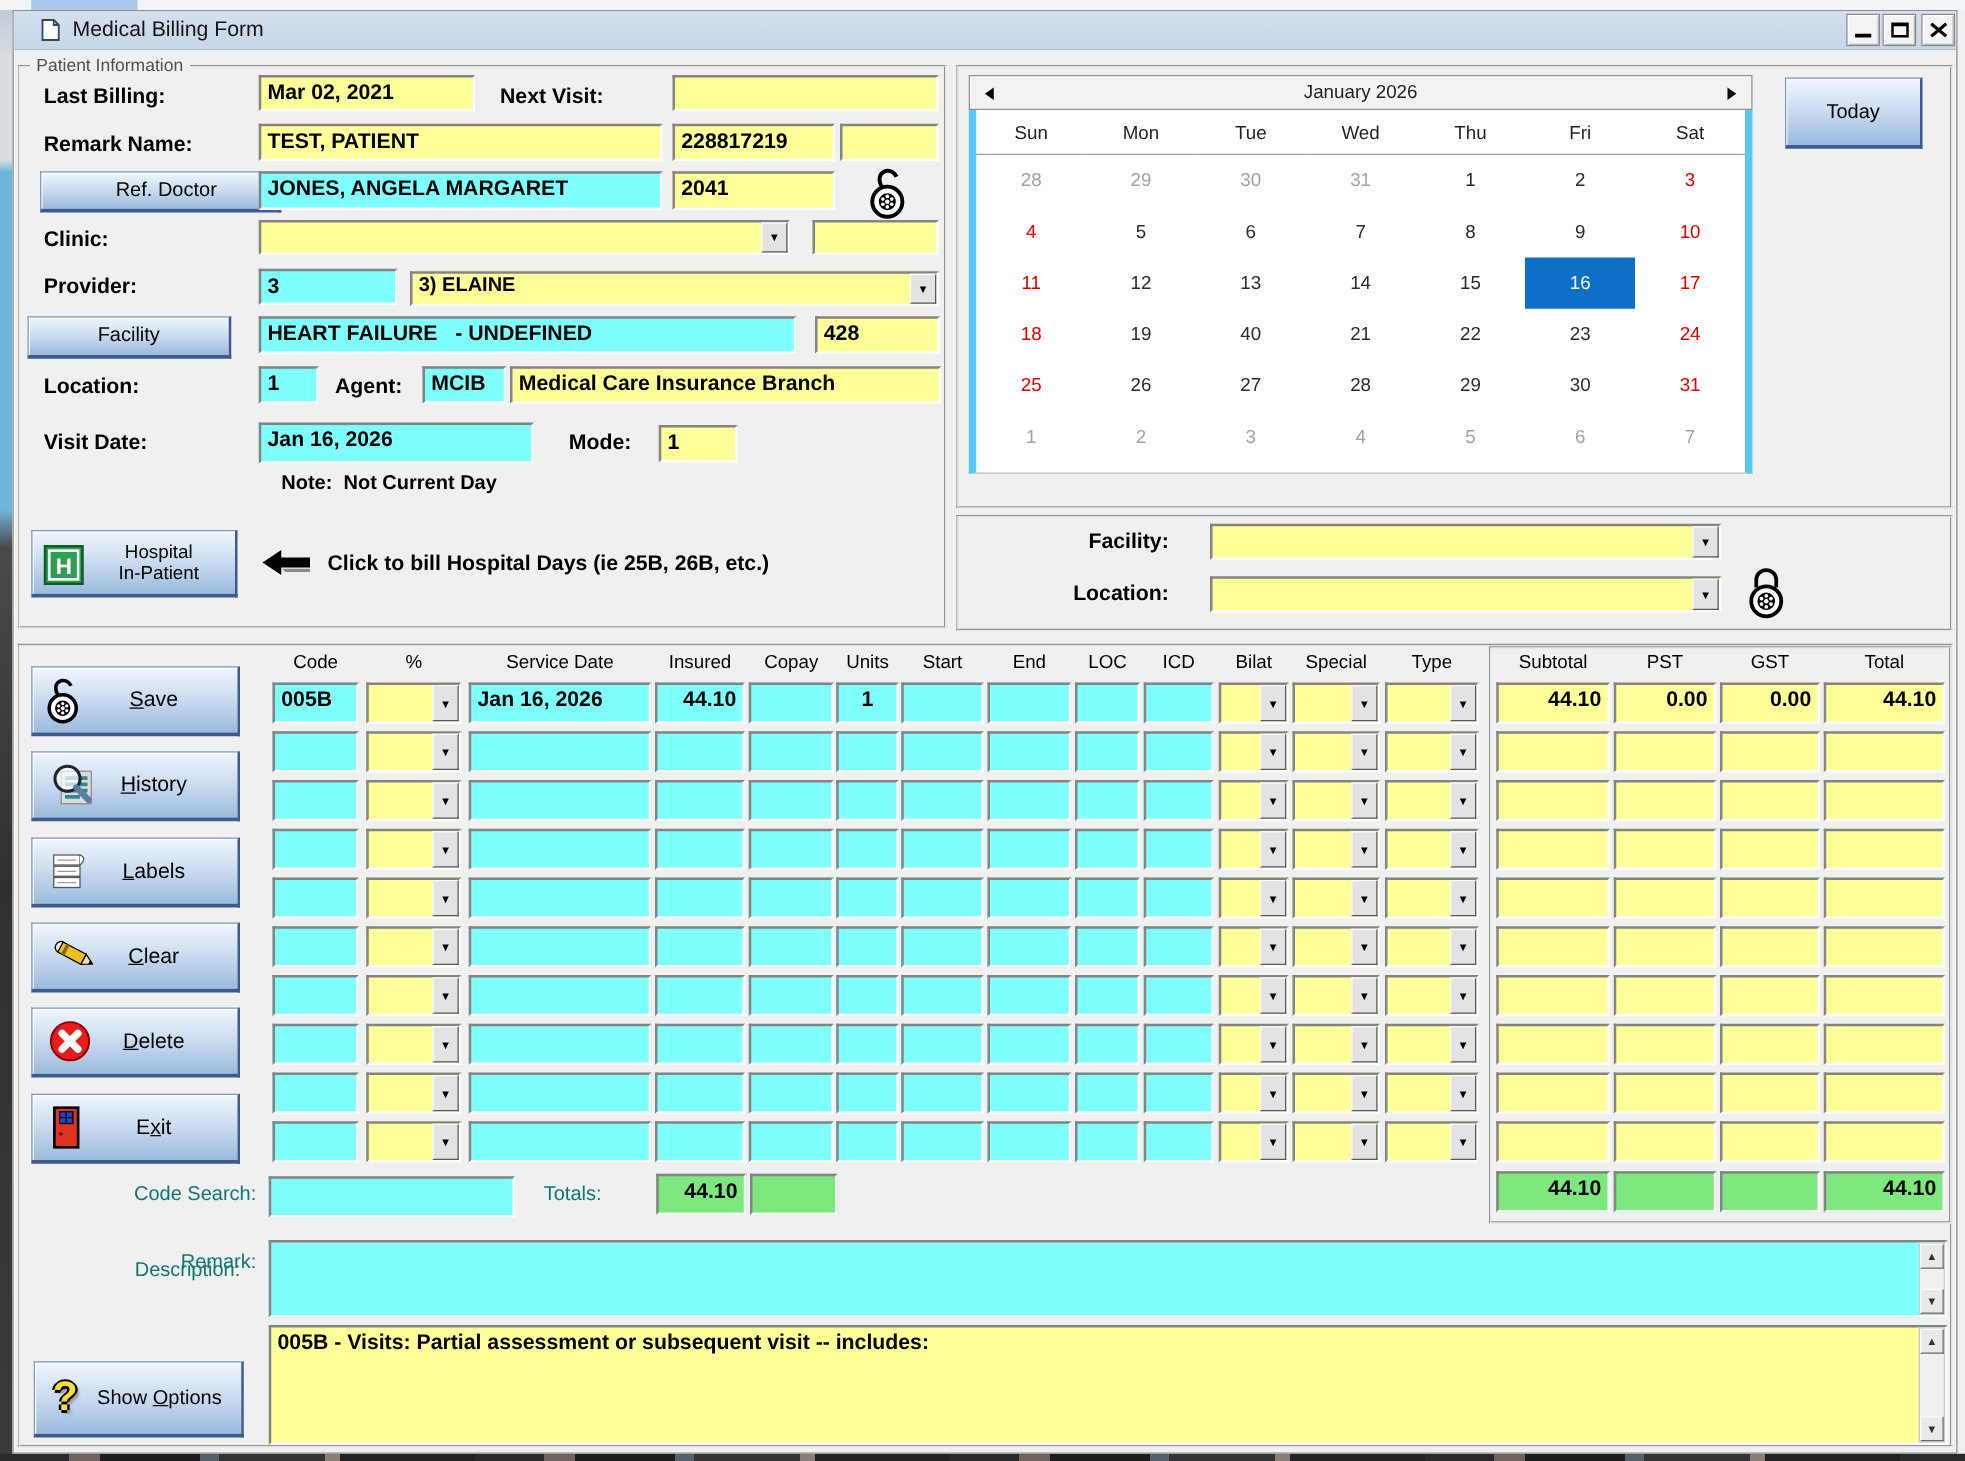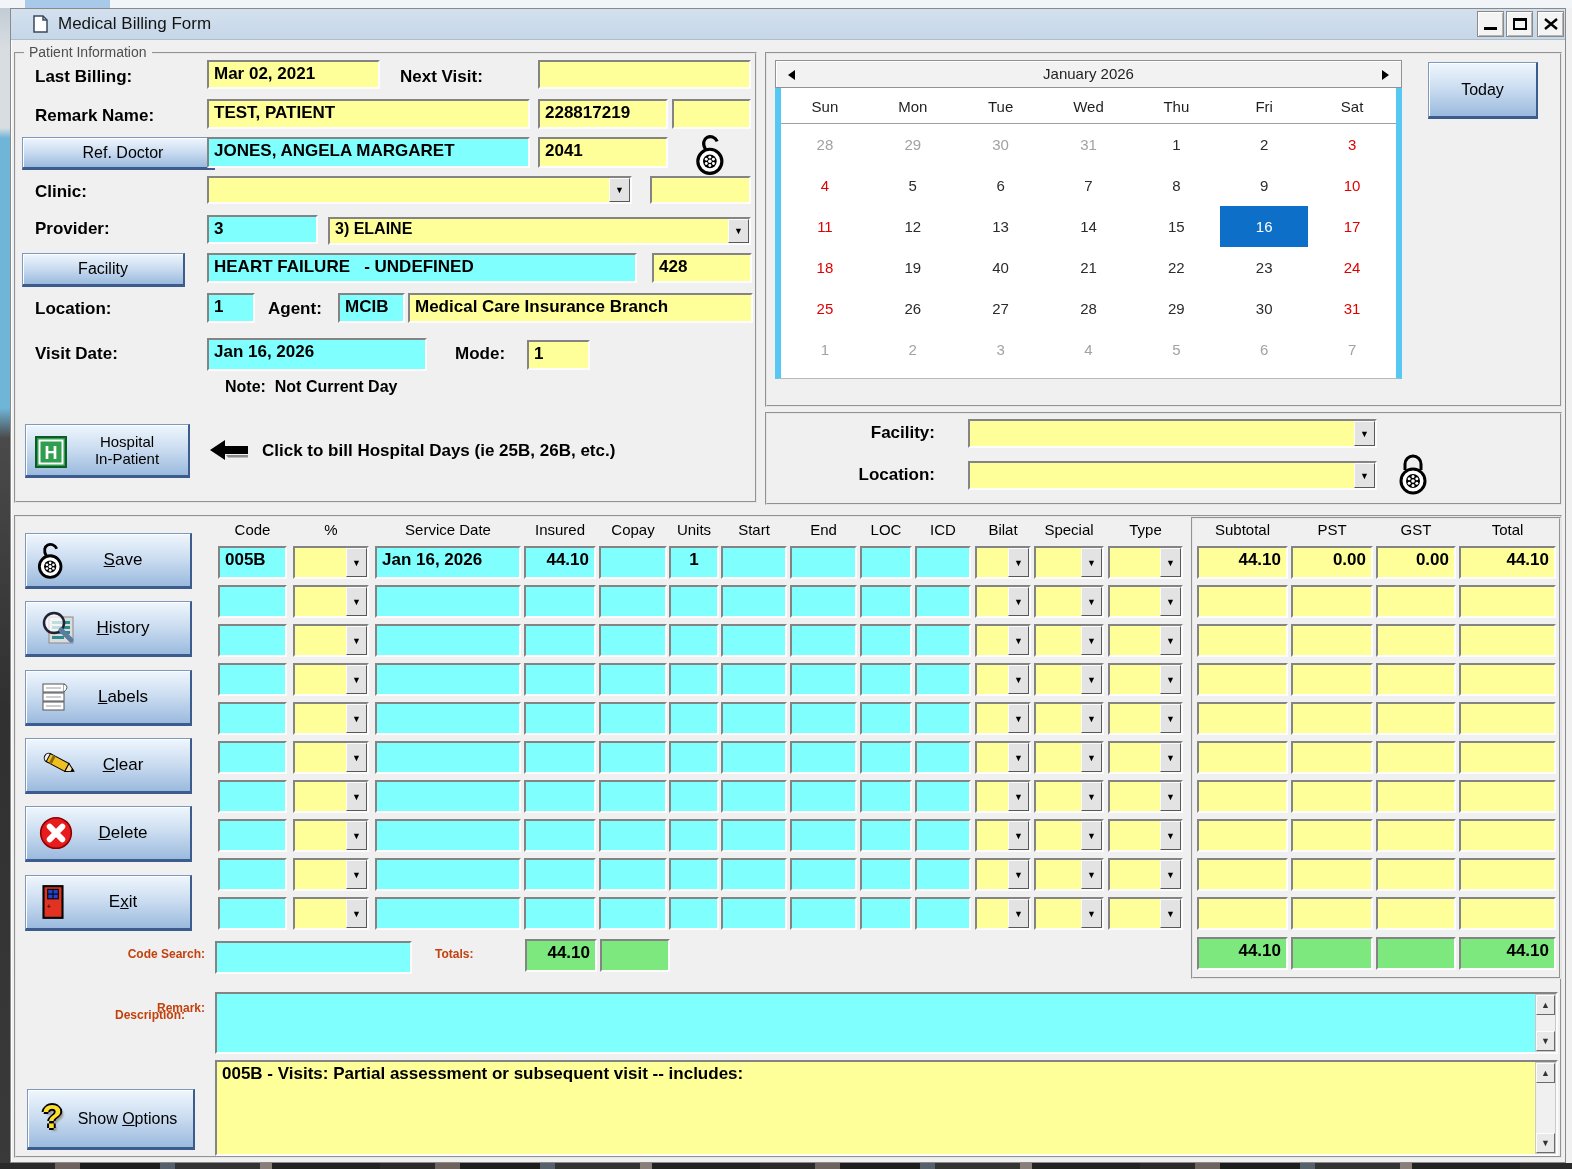--- a/index.html
+++ b/index.html
@@ -1,21 +1,21 @@
 <!DOCTYPE html>
 <html><head>
 <meta charset="utf-8">
 <style>
   * { margin:0; padding:0; box-sizing:border-box; }
   html,body { background:#555; }
   #root { position:relative; width:1572px; height:1169px; background:#f0f0f0;
           font-family:"Liberation Sans",sans-serif; overflow:hidden; }
   .abs { position:absolute; }
   .lbl { font-weight:bold; font-size:17px; color:#000; white-space:pre; }
-  .rlbl { font-weight:bold; font-size:12px; color:#c2410c; white-space:nowrap; }
+  .rlbl { font-weight:normal; font-size:16px; color:#0f766e; white-space:nowrap; }
   .fld { border:2px solid; border-color:#848484 #fcfcfc #fcfcfc #848484;
          padding:2px 5px; font-weight:bold; font-size:17px; color:#000;
          white-space:pre; overflow:hidden; }
   .y { background:#ffff99; } .c { background:#80ffff; } .g { background:#7de87d; }
   .ar { text-align:right; }
   .btn3d { background:linear-gradient(180deg,#eff6fd 0%,#cddef1 45%,#9bbade 100%);
            border:1px solid #7d99bd; border-right:2px solid #3c5c8e; border-bottom:3px solid #3c5c8e;
            box-shadow:inset 1px 1px 0 #ffffff; display:flex; align-items:center;
            justify-content:center; font-size:16px; color:#000; cursor:default; }
   .etched { border:2px groove #e6e6e6; }
@@ -89,21 +89,21 @@
   <div class="abs lbl" style="left:35px;top:67px;">Last Billing:</div>
   <div class="abs fld y" style="left:207px;top:60px;width:173px;height:29px;">Mar 02, 2021</div>
   <div class="abs lbl" style="left:400px;top:67px;">Next Visit:</div>
   <div class="abs fld y" style="left:538px;top:60px;width:213px;height:29px;"></div>
 
   <div class="abs lbl" style="left:35px;top:106px;">Remark Name:</div>
   <div class="abs fld y" style="left:207px;top:99px;width:323px;height:30px;">TEST, PATIENT</div>
   <div class="abs fld y" style="left:538px;top:99px;width:130px;height:30px;">228817219</div>
   <div class="abs fld y" style="left:672px;top:99px;width:79px;height:30px;"></div>
 
-  <div class="abs btn3d" style="left:22px;top:137px;width:193px;height:33px;padding-left:10px;">Ref. Doctor</div>
+  <div class="abs btn3d" style="left:32px;top:137px;width:193px;height:33px;padding-left:10px;">Ref. Doctor</div>
   <div class="abs fld c" style="left:207px;top:137px;width:323px;height:31px;">JONES, ANGELA MARGARET</div>
   <div class="abs fld y" style="left:538px;top:137px;width:130px;height:31px;">2041</div>
   <div class="abs" style="left:695px;top:132px;">
     <svg width="36" height="44" viewBox="0 0 34 42">
         <path d="M10 17 C3 5 17 0 21 9" fill="none" stroke="#000" stroke-width="3"></path>
         <circle cx="14" cy="28" r="11.5" fill="#fff" stroke="#000" stroke-width="3"></circle>
         <circle cx="14" cy="28" r="6.5" fill="#000"></circle>
         <circle cx="14" cy="24" r="1.4" fill="#fff"></circle>
         <circle cx="10.6" cy="26" r="1.4" fill="#fff"></circle>
         <circle cx="10.6" cy="30" r="1.4" fill="#fff"></circle>

